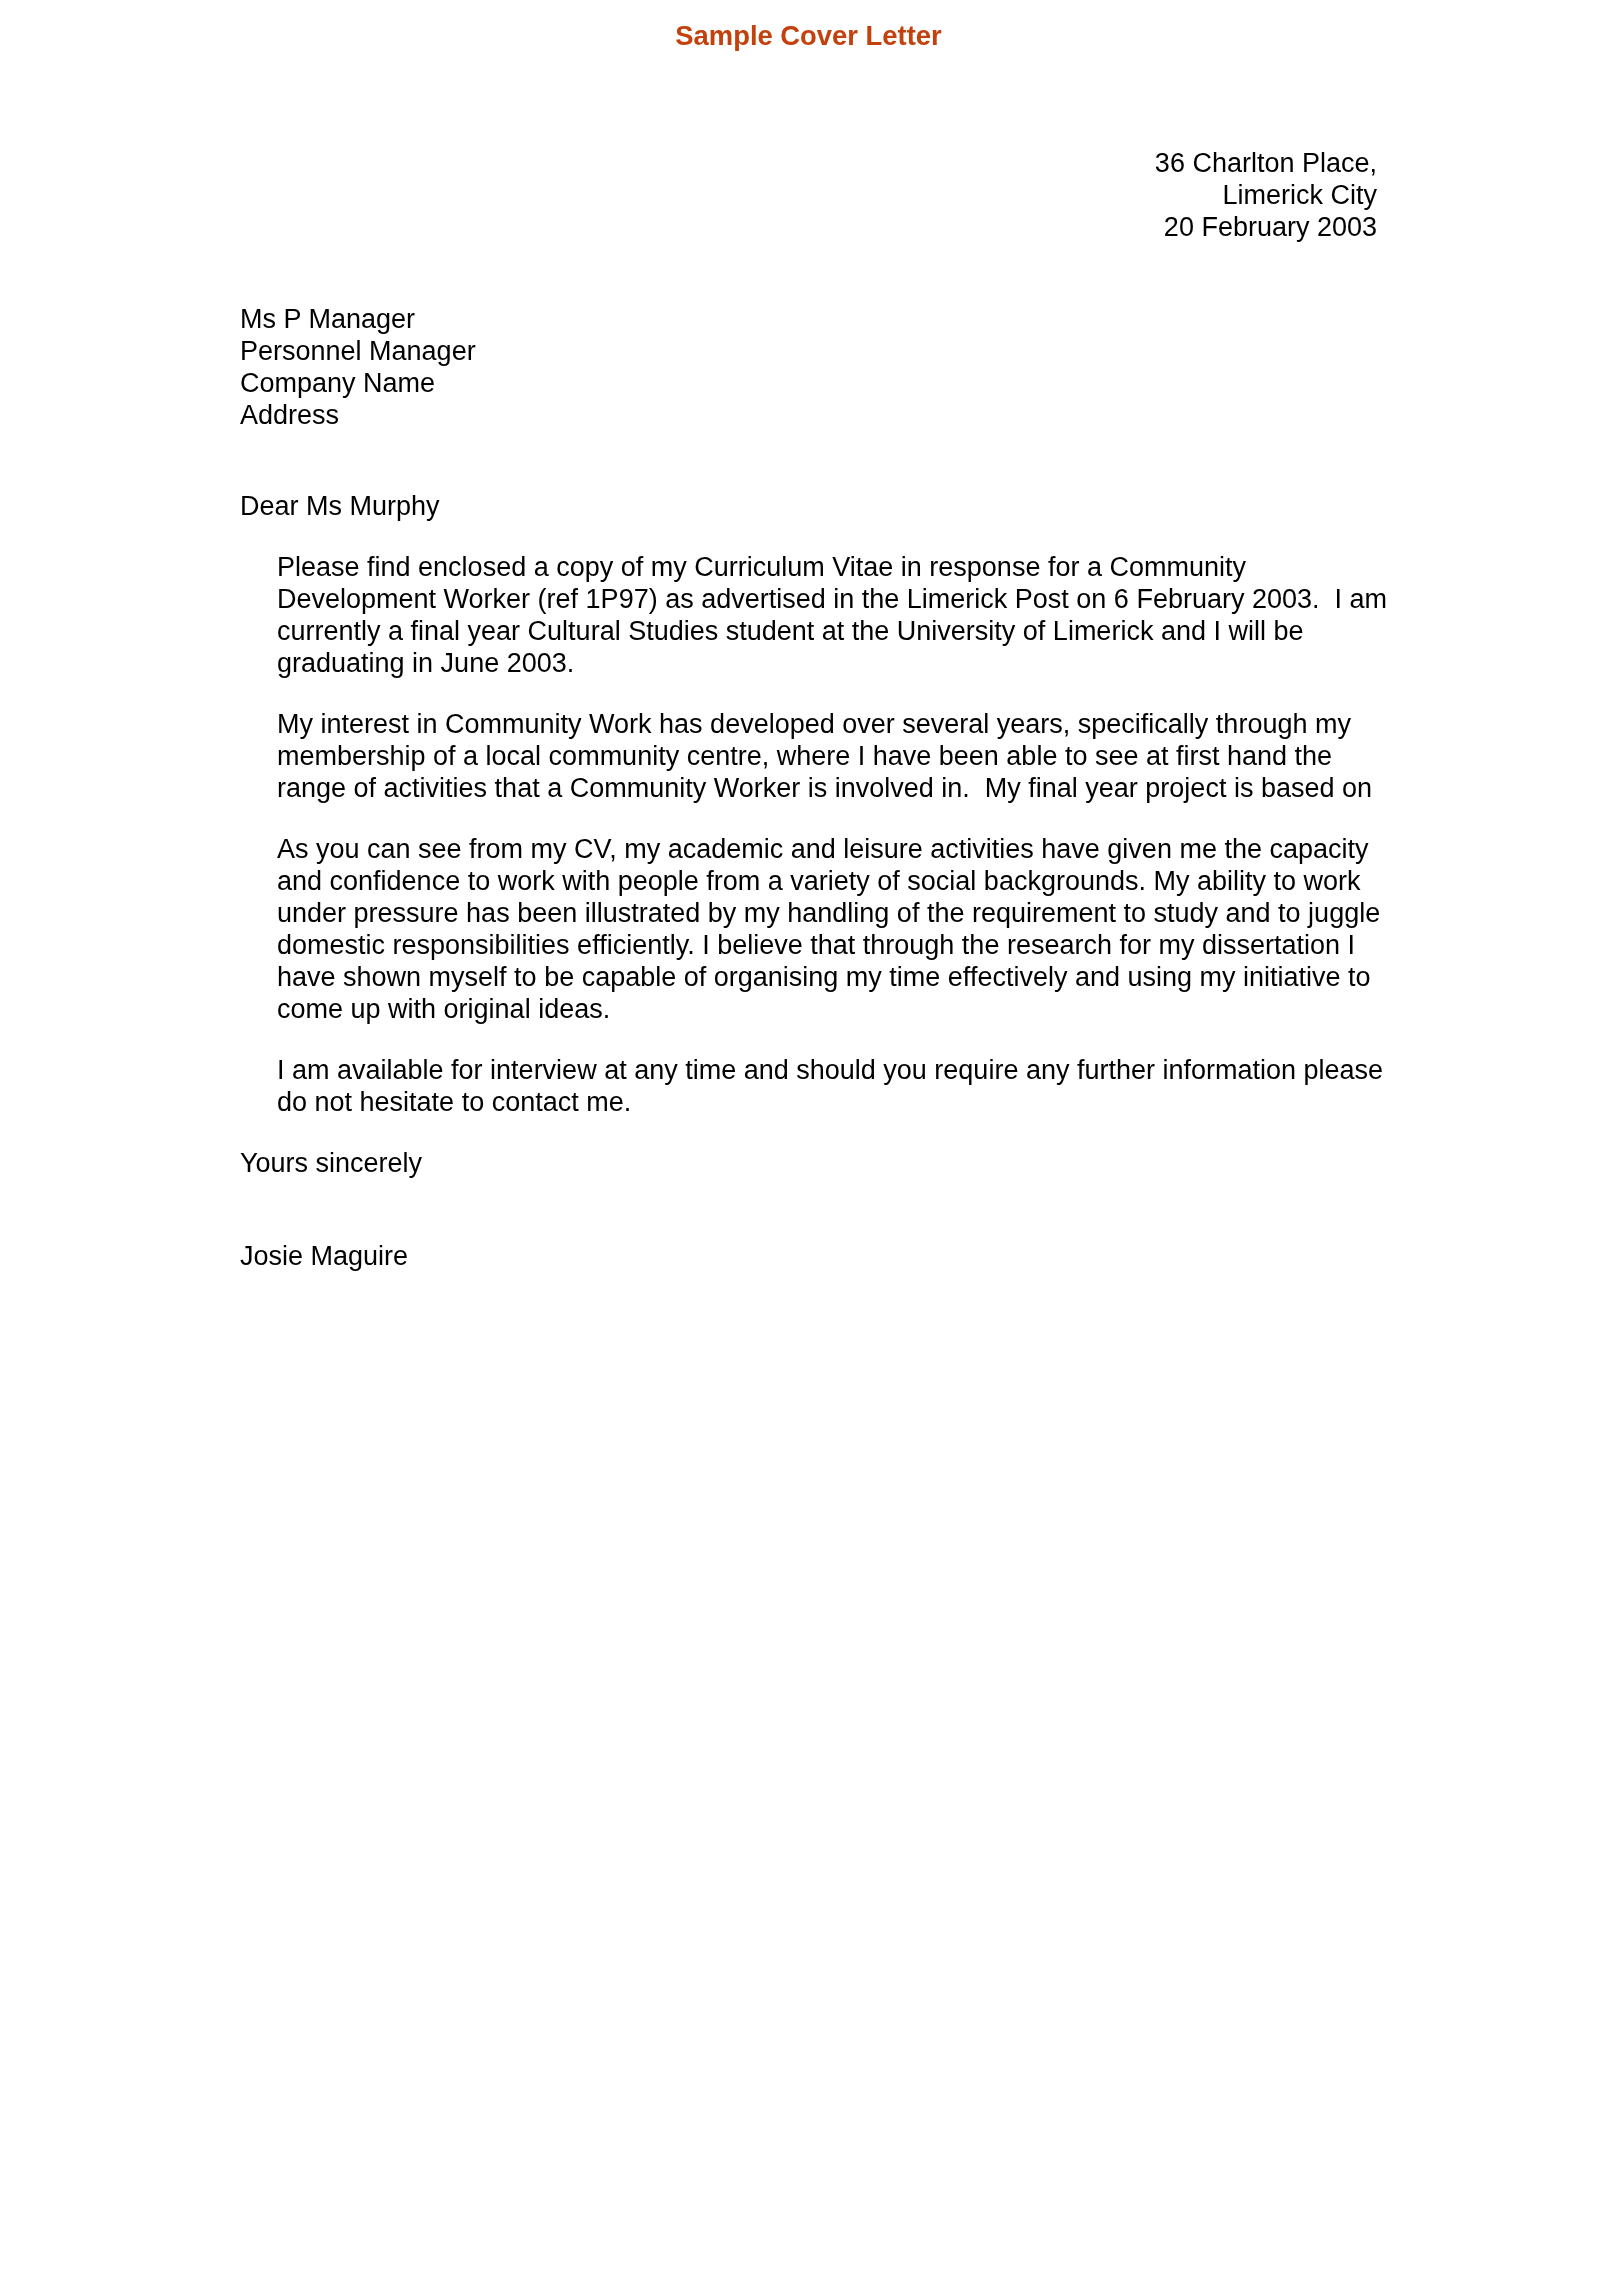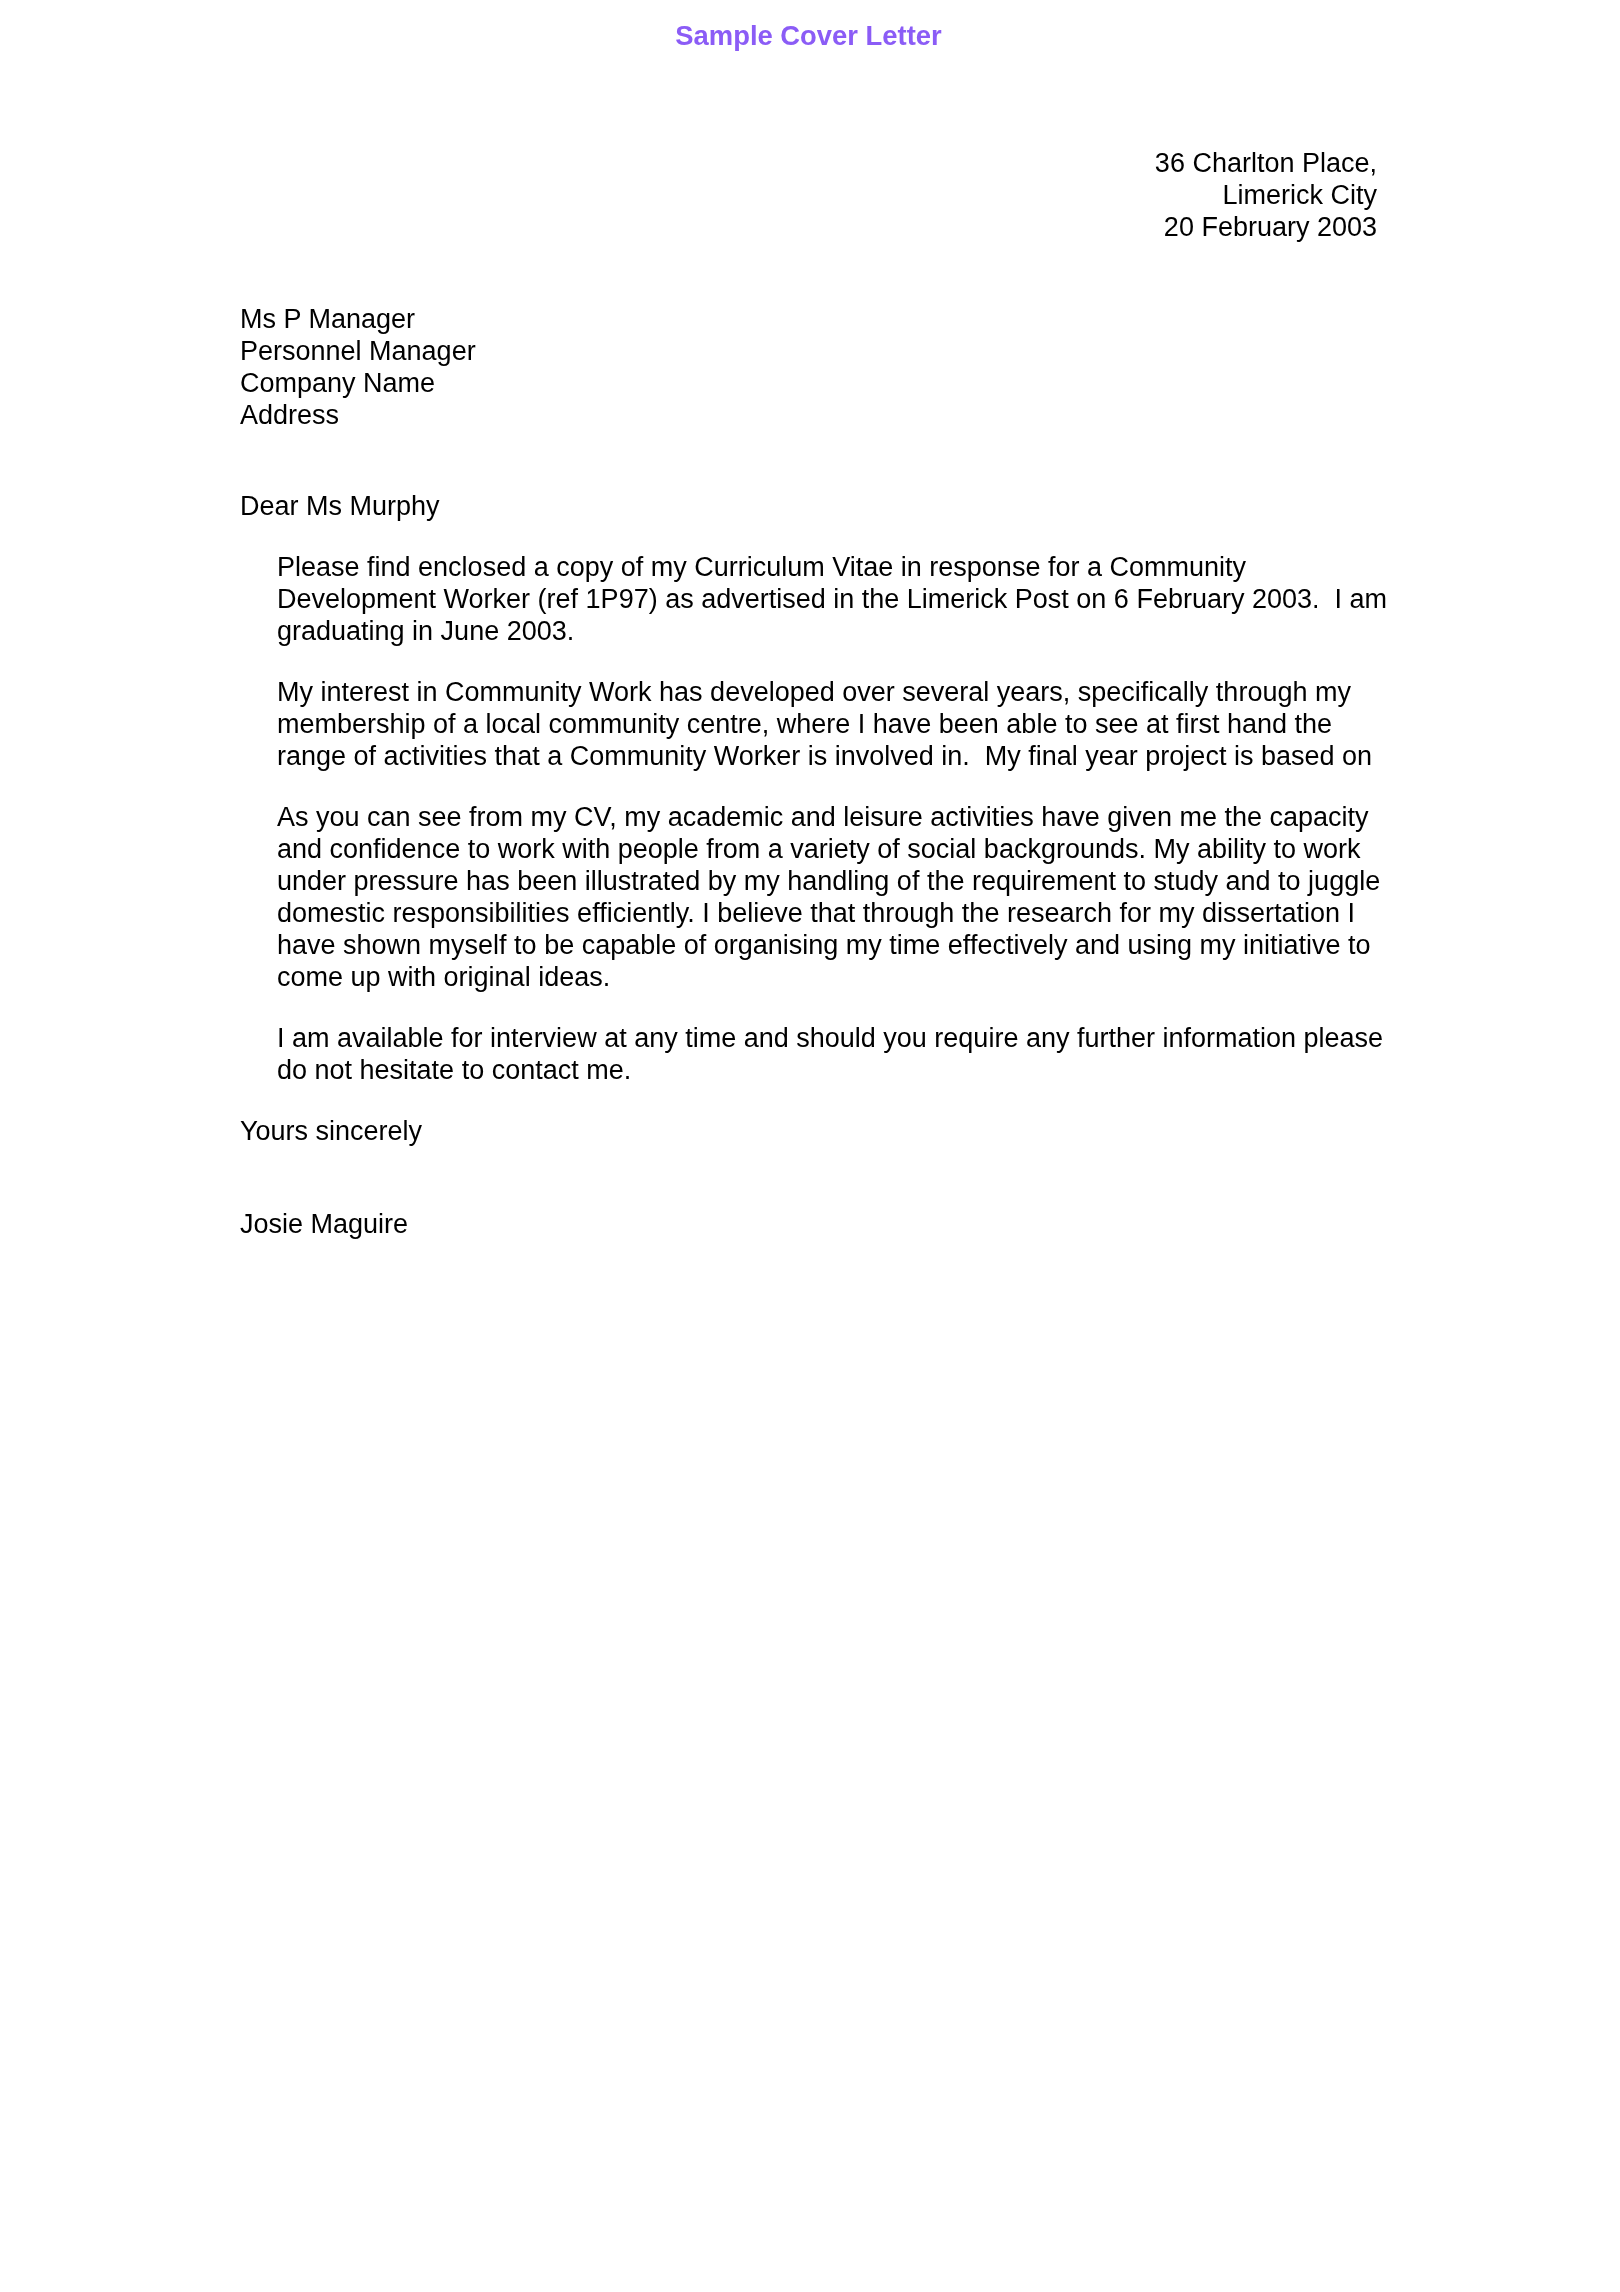--- a/index.html
+++ b/index.html
@@ -55,40 +55,41 @@
   .signature {
     margin-top: 61px;
   }
 </style>
 </head>
 <body>
 
 <div class="page">
   <div class="content">
 
-    <div class="doc-title" style="color: #8b5cf6; margin-top: 20px;">Sample Cover Letter</div>
+    <div class="doc-title" style="color: #c2410c; margin-top: 20px;">Sample Cover Letter</div>
 
     <div class="sender-block">
       <div class="line">36 Charlton Place,</div>
       <div class="line">Limerick City</div>
       <div class="line">20 February 2003</div>
     </div>
 
     <div class="recipient-block">
       <div class="line">Ms P Manager</div>
       <div class="line">Personnel Manager</div>
       <div class="line">Company Name</div>
       <div class="line">Address</div>
     </div>
 
     <div class="salutation line">Dear Ms Murphy</div>
 
     <div class="paragraph">
       <div class="line">Please find enclosed a copy of my Curriculum Vitae in response for a Community</div>
       <div class="line">Development Worker (ref 1P97) as advertised in the Limerick Post on 6 February 2003.  I am</div>
+      <div class="line">currently a final year Cultural Studies student at the University of Limerick and I will be</div>
       <div class="line">graduating in June 2003.</div>
     </div>
 
     <div class="paragraph">
       <div class="line">My interest in Community Work has developed over several years, specifically through my</div>
       <div class="line">membership of a local community centre, where I have been able to see at first hand the</div>
       <div class="line">range of activities that a Community Worker is involved in.  My final year project is based on</div>
     </div>
 
     <div class="paragraph">

